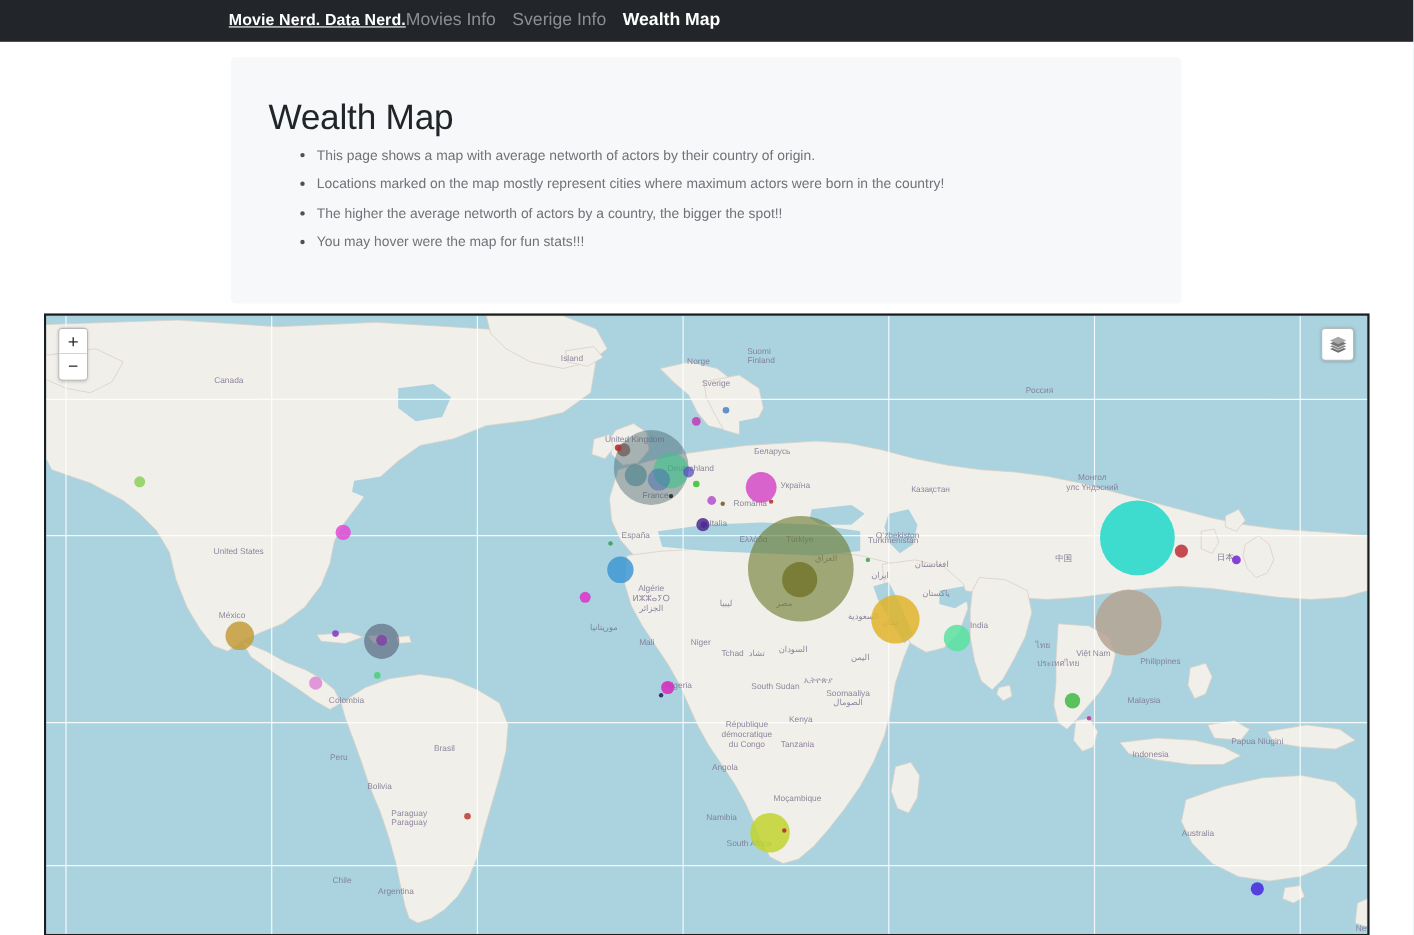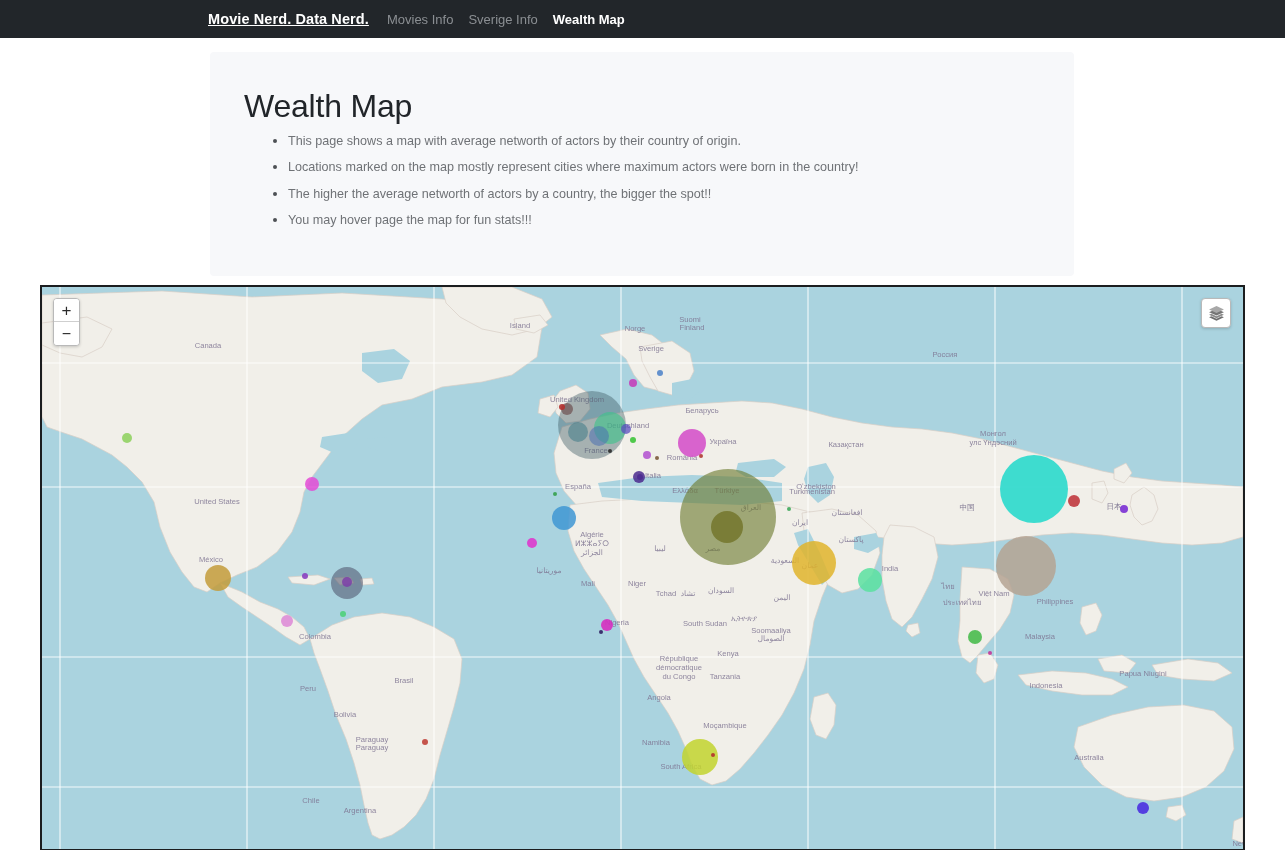--- a/index.html
+++ b/index.html
@@ -20,25 +20,24 @@
     align-items: center;
     padding: 0 0 0 208px;
     color: #ffffff;
   }
   .navbar-brand {
     font-size: 14.5px;
     font-weight: bold;
     color: #ffffff;
     letter-spacing: .1px;
     white-space: nowrap;
-    margin-right: 18px;
   }
   .nav-links { display: flex; align-items: center; gap: 15px; }
   .nav-link {
-    font-size: 13px;
+    font-size: 16px;
     color: #8b8f93;
     text-decoration: none;
     white-space: nowrap;
   }
   .nav-link.active { color: #ffffff; font-weight: bold; }
 
   
   .jumbo-wrap { padding: 14px 0 0 0; }
   .jumbotron {
     margin-left: 210px;
@@ -162,21 +161,21 @@
   </div>
 </div>
 
 <div class="jumbo-wrap">
   <div class="jumbotron">
     <h1 class="jumbo-title">Wealth Map</h1>
     <ul class="jumbo-list">
       <li>This page shows a map with average networth of actors by their country of origin.</li>
       <li>Locations marked on the map mostly represent cities where maximum actors were born in the country!</li>
       <li>The higher the average networth of actors by a country, the bigger the spot!!</li>
-      <li>You may hover page the map for fun stats!!!</li>
+      <li>You may hover were the map for fun stats!!!</li>
     </ul>
   </div>
 </div>
 
 <div class="map-outer">
   <div class="map-canvas">
     <svg class="map-svg" viewBox="0 0 1201 562" preserveAspectRatio="none">
       <rect x="0" y="0" width="1201" height="562" fill="#aad3df"></rect>
 
       <g id="land-layer">

